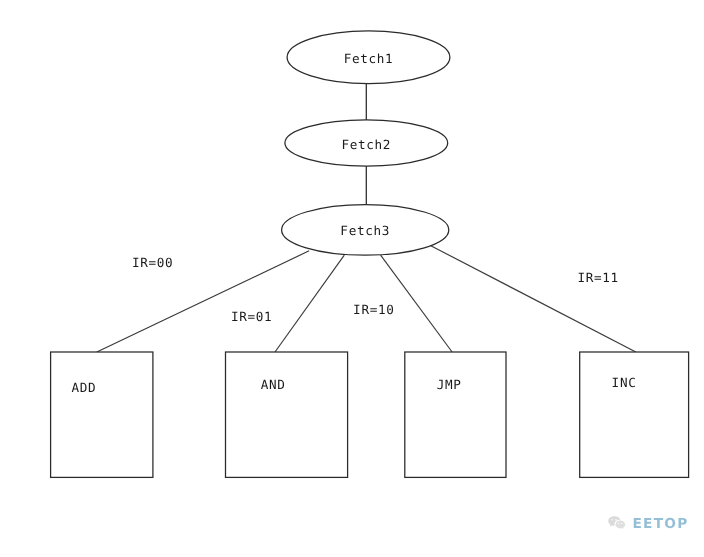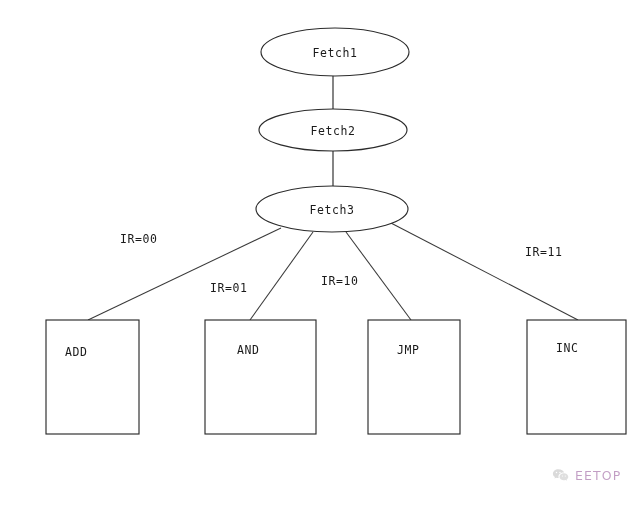--- a/index.html
+++ b/index.html
@@ -82,22 +82,22 @@
   #watermark .wm-logo {
     width: 17px;
     height: 15px;
     position: relative;
     display: block;
   }
   #watermark .wm-text {
     font-family: "DejaVu Sans", "Liberation Sans", sans-serif;
     font-size: 12.5px;
     letter-spacing: 1.1px;
-    color: #701a75;
-    font-weight: 400;
+    color: #0369a1;
+    font-weight: 700;
   }
 </style>
 </head>
 <body>
 
 <div id="diagram-root">
 
   <svg id="fsm-svg" viewBox="0 0 640 506">
 
     <g>

